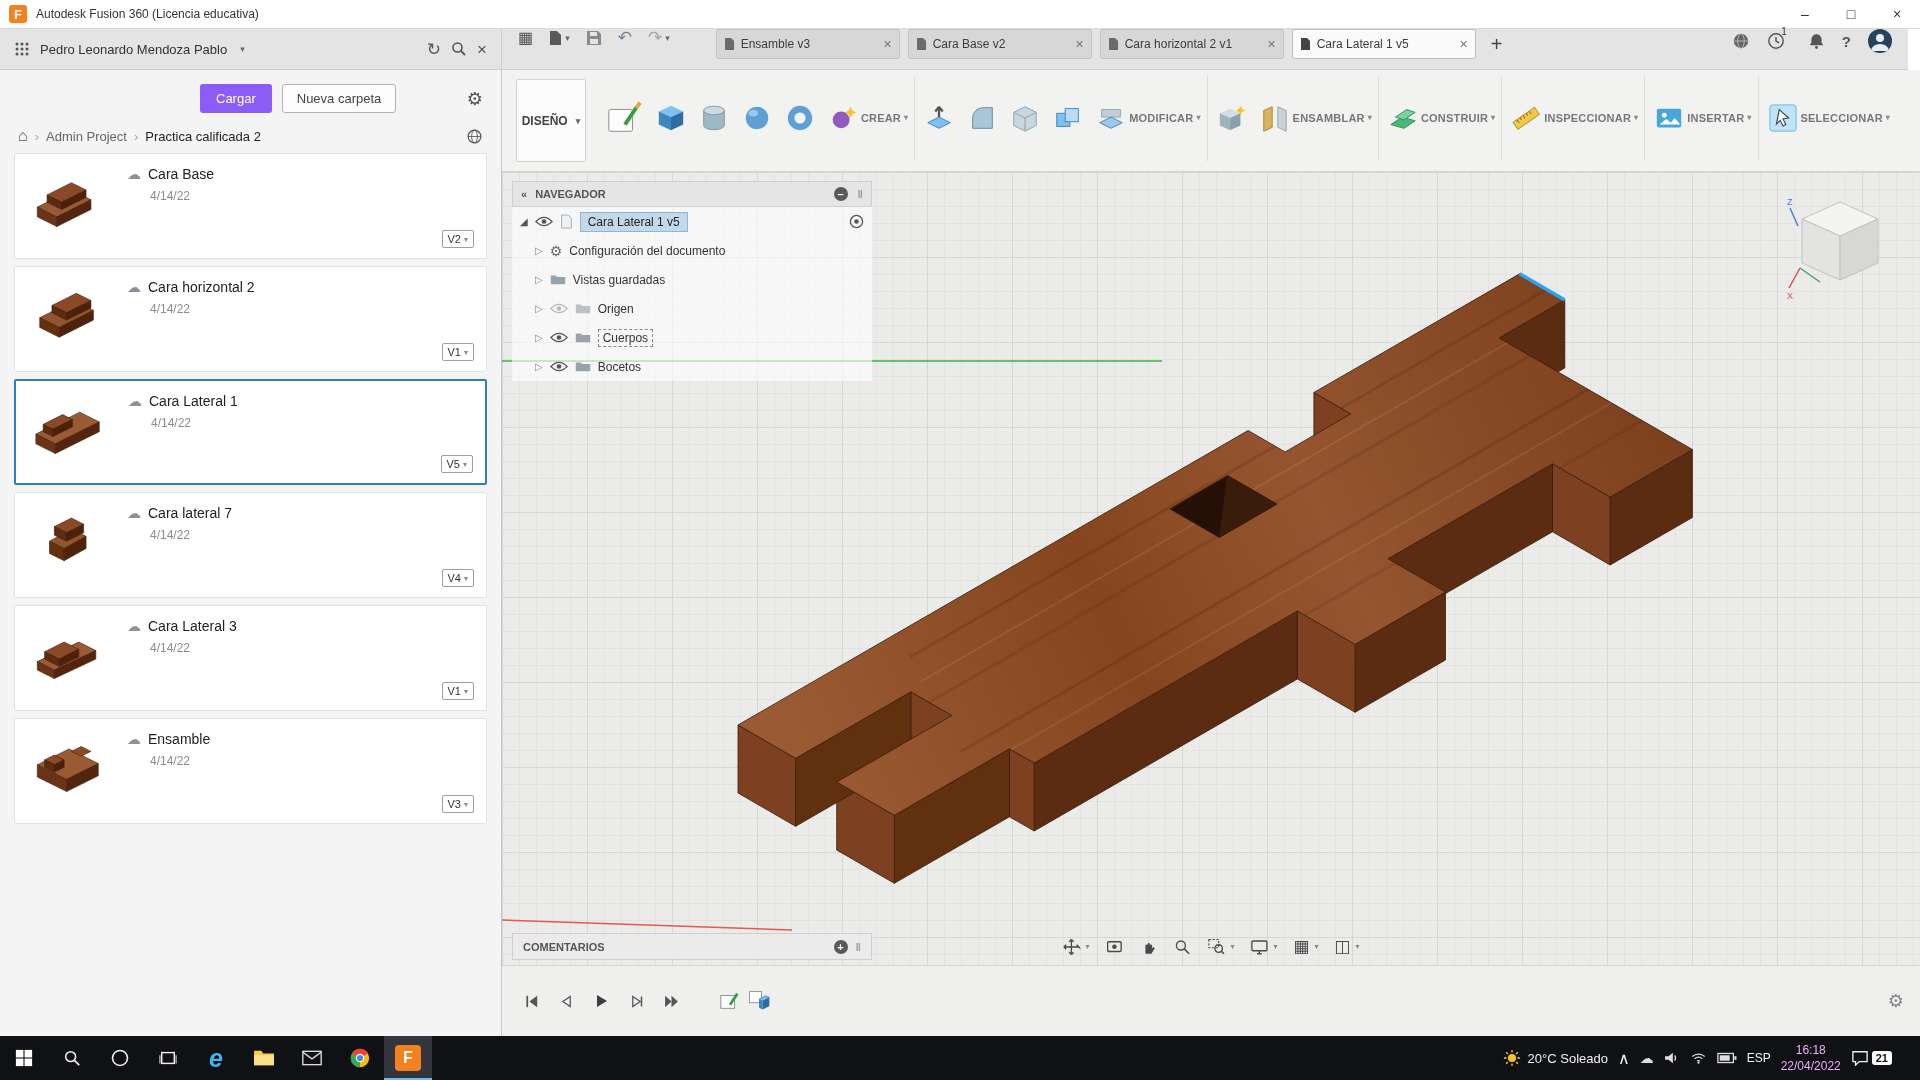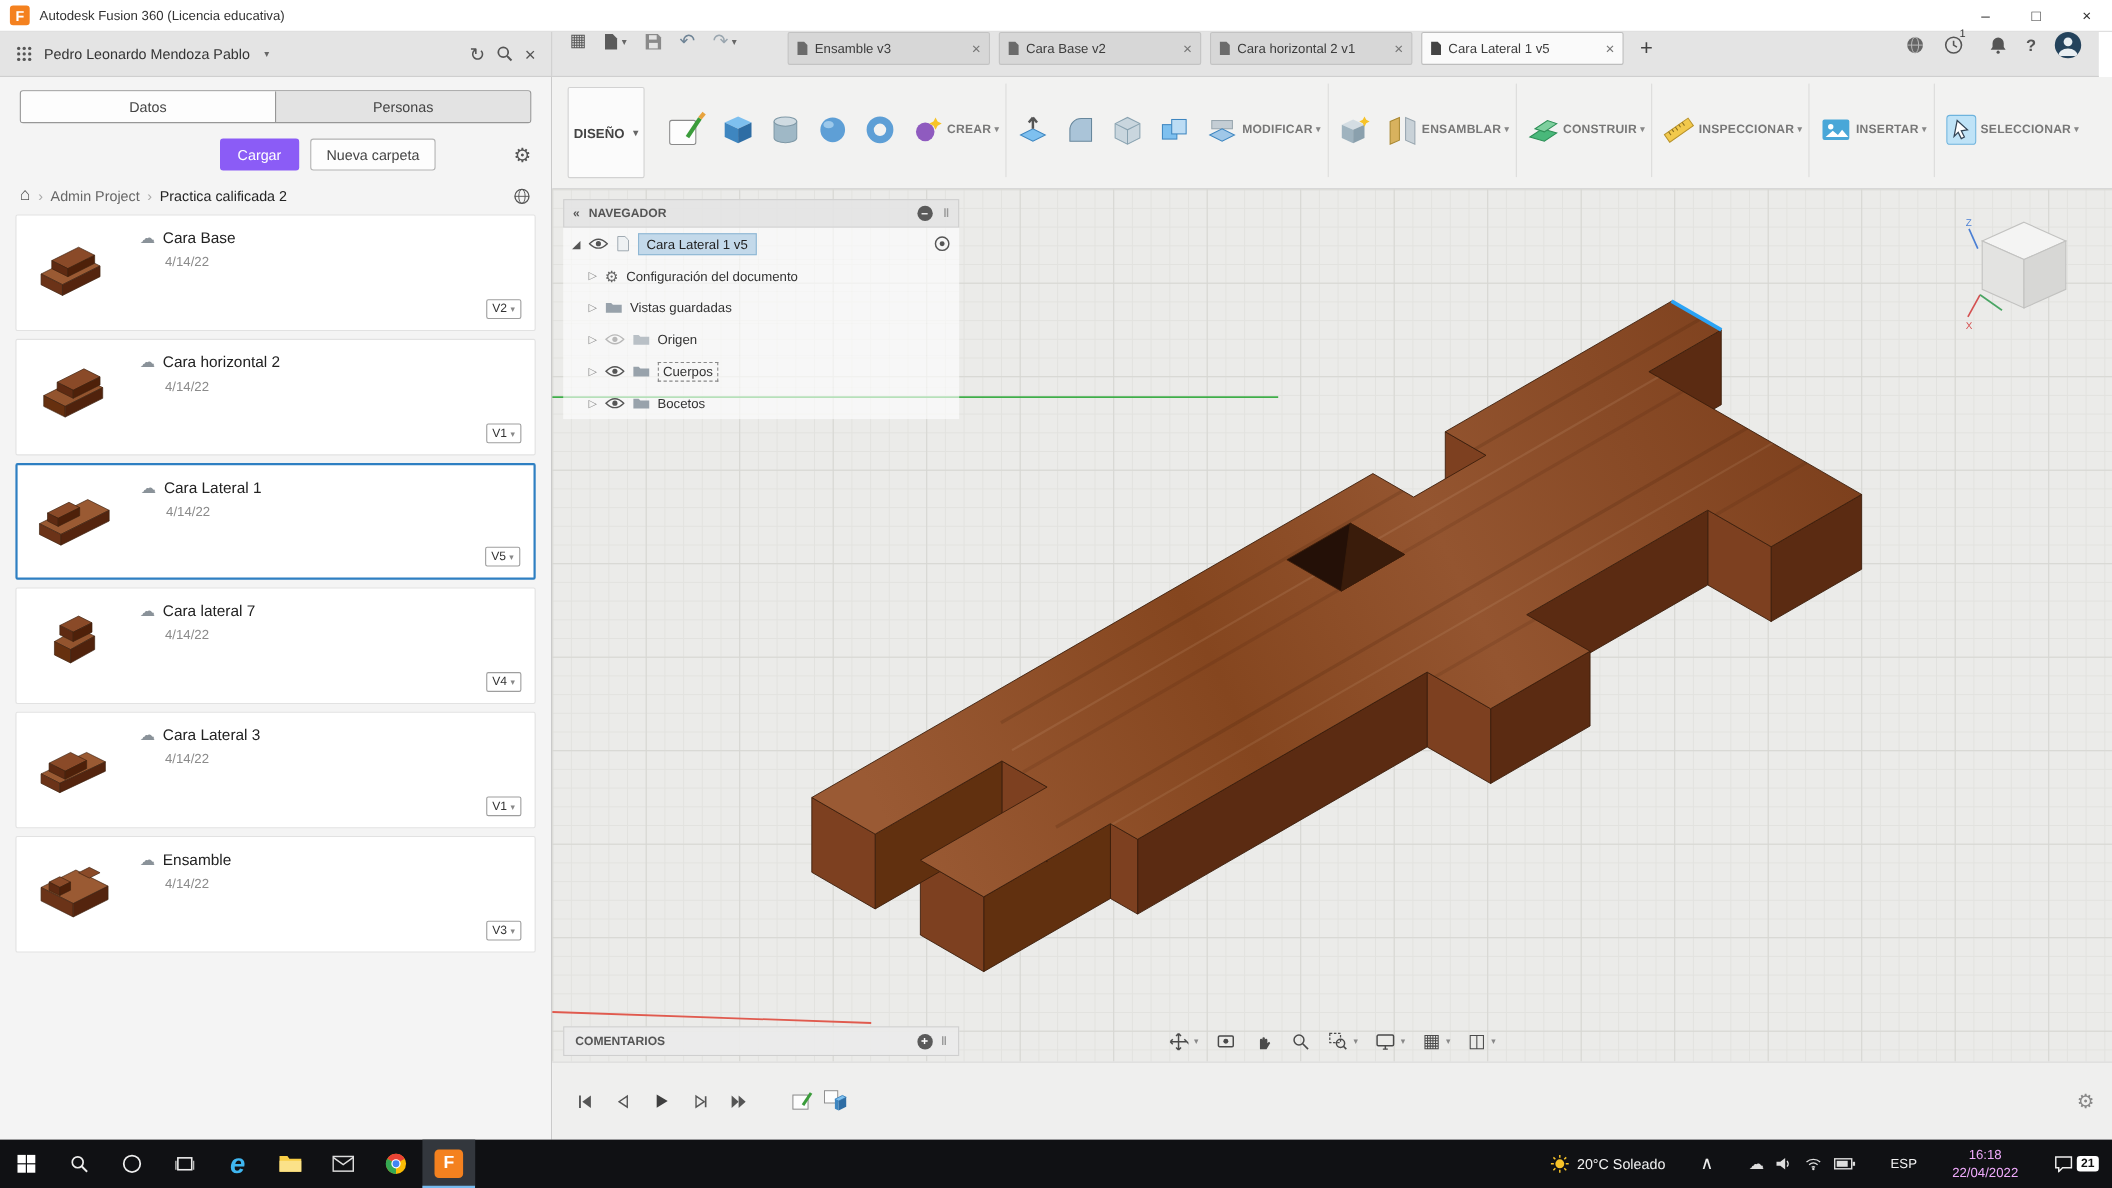--- a/index.html
+++ b/index.html
@@ -116,21 +116,21 @@
 .tl .feat{margin-left:26px;display:flex;gap:6px;align-items:center}
 .tl .tgear{margin-left:auto;font-size:18px;color:#888}
 
 
 .tk{position:absolute;left:0;right:0;bottom:0;height:44px;background:#101114;display:flex;align-items:center;color:#eee}
 .tkslot{width:48px;height:44px;display:flex;align-items:center;justify-content:center}
 .tkslot.on{background:#33373d;box-shadow:inset 0 -2px 0 #76b9ed}
 .edge-e{font-size:25px;font-weight:bold;color:#3fb6f0;font-style:italic}
 .fusion-tile{width:26px;height:26px;background:#f4811f;border-radius:4px;color:#fff;font-weight:bold;
   display:flex;align-items:center;justify-content:center;font-size:16px}
-.tkright{margin-left:auto;display:flex;align-items:center;gap:32px;padding-right:12px}
+.tkright{margin-left:auto;display:flex;align-items:center;gap:10px;padding-right:28px}
 .weather{display:flex;align-items:center;gap:7px;font-size:13px;color:#f2f2f2}
 .tray{display:flex;align-items:center;gap:10px}
 .tray .tch{color:#ddd;font-size:14px}
 .lang{font-size:12px;color:#f2f2f2}
 .clockblk{text-align:center;font-size:12px;line-height:1.35;color:#f0abfc}
 .notif{position:relative;display:flex;align-items:center}
 .badge21{background:#fff;color:#111;border-radius:3px;font-size:11px;font-weight:bold;padding:1px 4px;margin-left:3px}
 </style>
 </head>
 <body>
@@ -241,24 +241,20 @@
     <span class="avatar">
       <svg width="24" height="24" viewBox="0 0 24 24">
           <circle cx="12" cy="9" r="4" fill="#e8eef2"></circle>
       <path d="M3 22 a9 7 0 0 1 18 0z" fill="#e8eef2"></path>
         </svg>
     </span>
   </div>
 </div>
 
 <div class="dp">
-  <div class="seg">
-    <div class="a">Datos</div>
-    <div class="b">Personas</div>
-  </div>
   <div class="btnrow">
     <div class="btn-blue">Cargar</div>
     <div class="btn-ghost">Nueva carpeta</div>
     <span class="gear">⚙</span>
   </div>
   <div class="crumb">
     <span style="font-size:16px;color:#555">⌂</span>
     <span class="sep">›</span>
     <span class="p1">Admin Project</span>
     <span class="sep">›</span>

